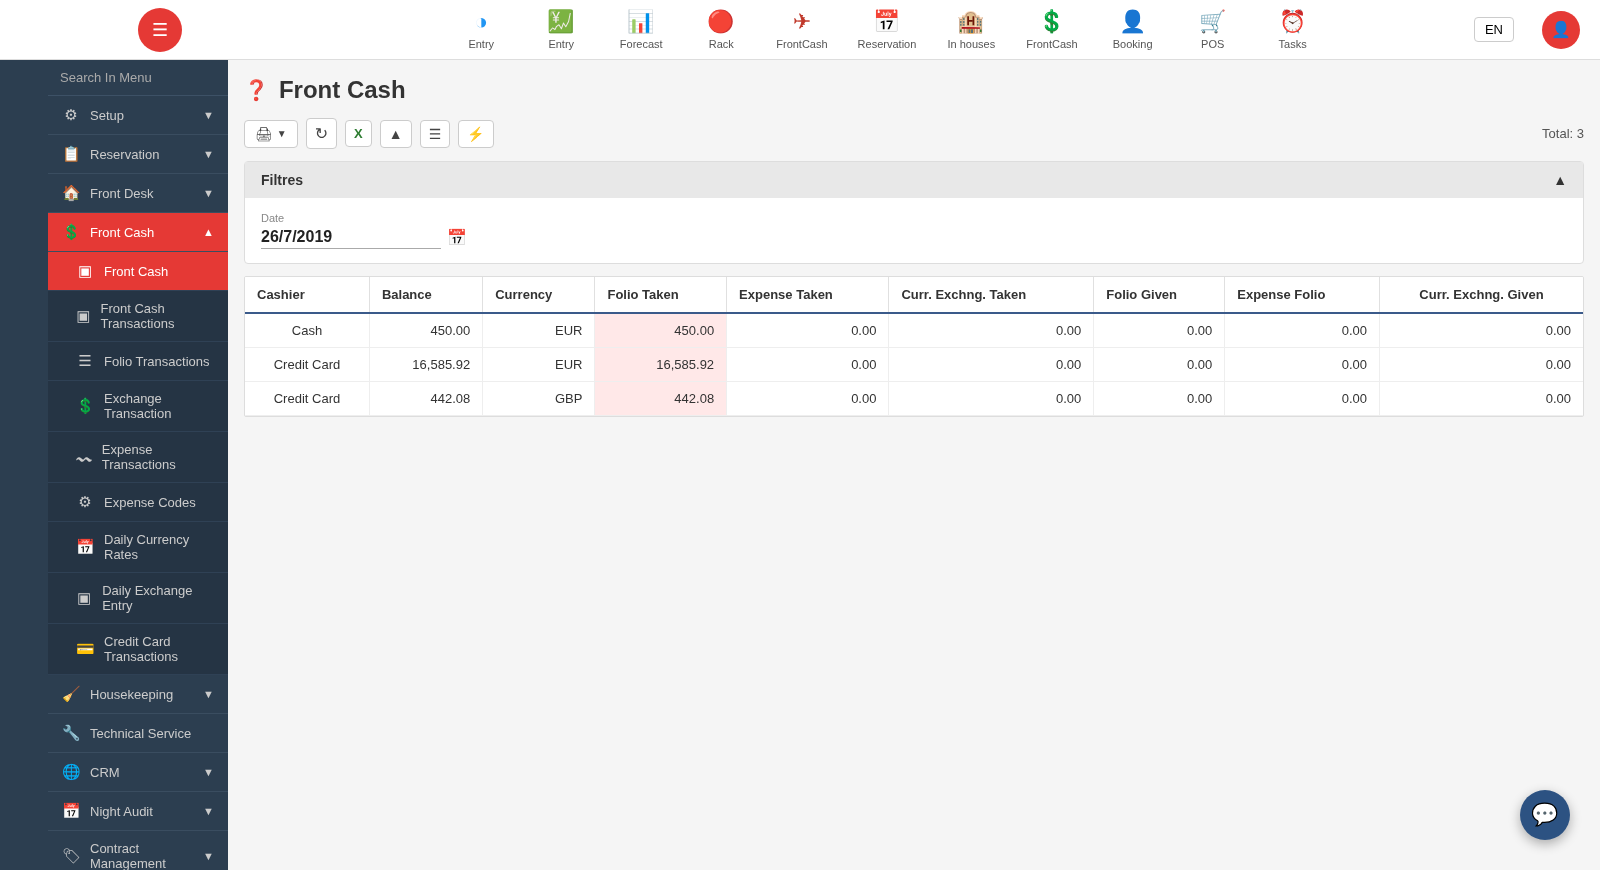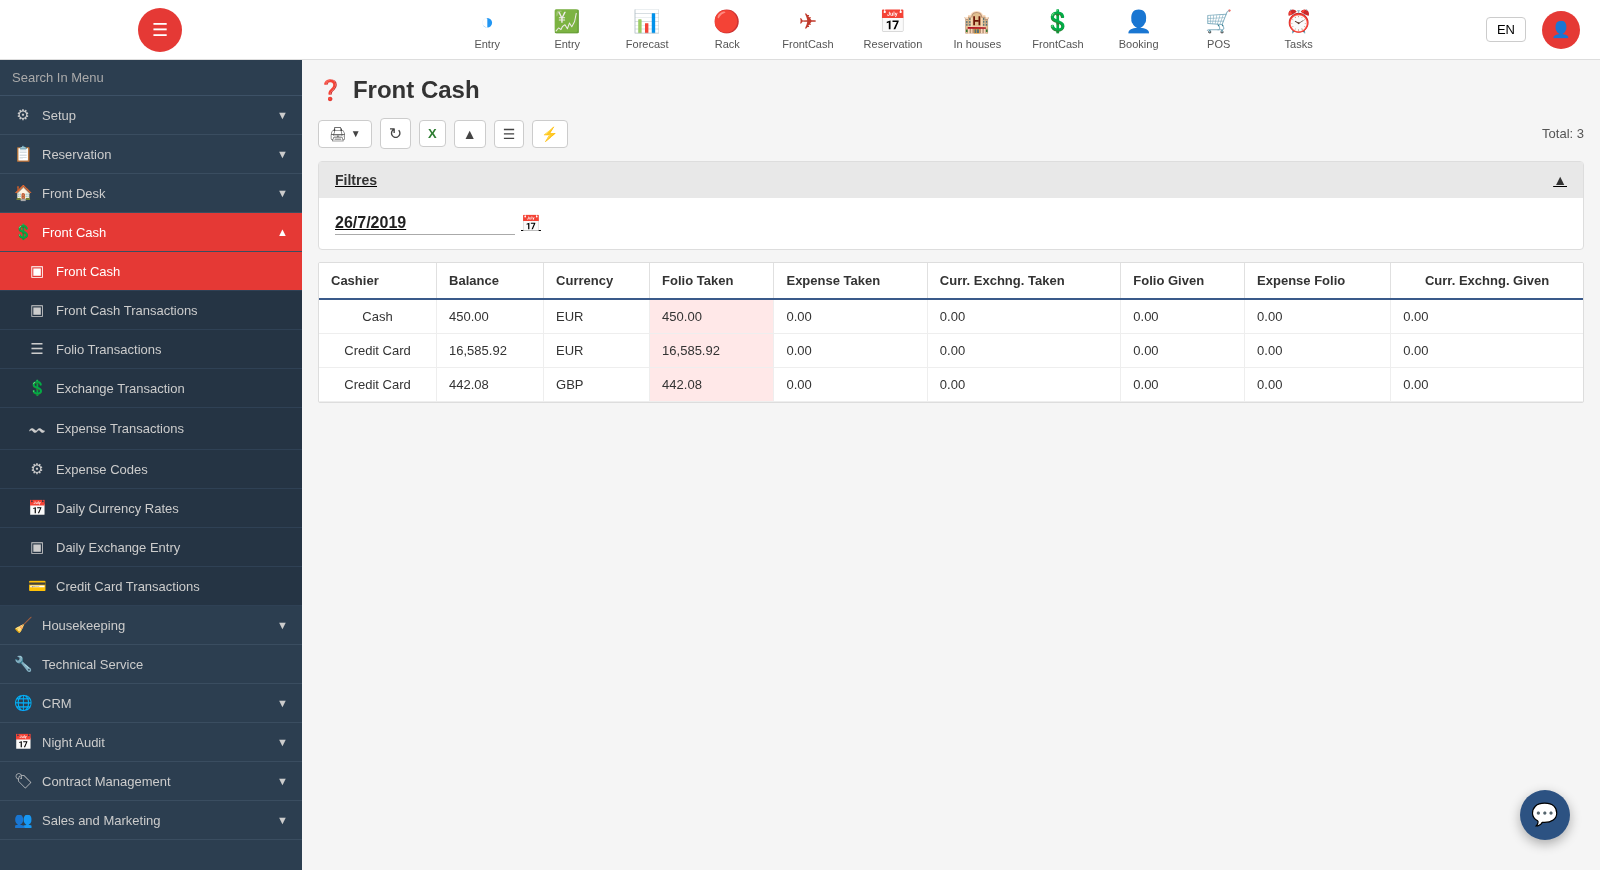--- a/index.html
+++ b/index.html
@@ -53,21 +53,21 @@
       font-size: 22px;
     }
     .nav-item .nav-label {
       font-size: 11px;
       color: #555;
     }
 
     .top-nav-right {
       display: flex;
       align-items: center;
-      gap: 16px;
+      gap: 28px;
     }
     .lang-btn {
       border: 1px solid #ccc;
       background: #fff;
       padding: 4px 10px;
       border-radius: 4px;
       cursor: pointer;
       font-size: 13px;
     }
     .user-avatar {
@@ -85,27 +85,28 @@
 
     
     .main-layout {
       display: flex;
       flex: 1;
       overflow: hidden;
     }
 
     
     .sidebar {
-      width: 302px;
+      width: 228px;
       background: #2c3e50;
       color: #ccc;
       display: flex;
       flex-direction: column;
       overflow-y: auto;
       flex-shrink: 0;
+      padding-left: 48px;
     }
     .sidebar::-webkit-scrollbar { width: 4px; }
     .sidebar::-webkit-scrollbar-thumb { background: #555; }
 
     .search-wrap {
       padding: 10px 12px;
       border-bottom: 1px solid #3d5166;
     }
     .search-input {
       width: 100%;
@@ -202,21 +203,20 @@
       font-size: 13px;
       color: #555;
     }
 
     
     .filter-panel {
       background: #fff;
       border: 1px solid #ddd;
       border-radius: 4px;
       margin-bottom: 12px;
-      text-decoration: underline;
     }
     .filter-header {
       background: #e8e8e8;
       padding: 10px 16px;
       display: flex;
       align-items: center;
       justify-content: space-between;
       font-weight: bold;
       font-size: 14px;
       color: #333;
@@ -279,21 +279,21 @@
     tbody td {
       padding: 9px 12px;
       font-size: 13px;
       color: #333;
       border-right: 1px solid #eee;
       white-space: nowrap;
       text-align: center;
     }
     tbody td:last-child { border-right: none; }
     .td-pink { background: #ffe8e8; }
-    .td-right { text-align: left; }
+    .td-right { text-align: right; }
 
     
     .chat-fab {
       position: fixed;
       bottom: 30px;
       right: 30px;
       width: 50px;
       height: 50px;
       background: #2c5282;
       border-radius: 50%;
@@ -499,20 +499,21 @@
       <span class="toolbar-total">Total: 3</span>
     </div>
 
     <div class="filter-panel">
       <div class="filter-header">
         <span>Filtres</span>
         <span>▲</span>
       </div>
       <div class="filter-body">
         <div class="filter-field">
+          <label>Date</label>
           <div class="date-field-wrap">
             <input type="text" style="border-top: none; border-right: none; border-left: none; border-image: initial; border-bottom: 1px solid rgb(170, 170, 170); font-size: 16px; font-weight: bold; color: rgb(34, 34, 34); width: 180px; outline: none;" value="26/7/2019">
             <span class="cal-icon">📅</span>
           </div>
         </div>
       </div>
     </div>
 
     <div class="table-wrap">
       <table>

